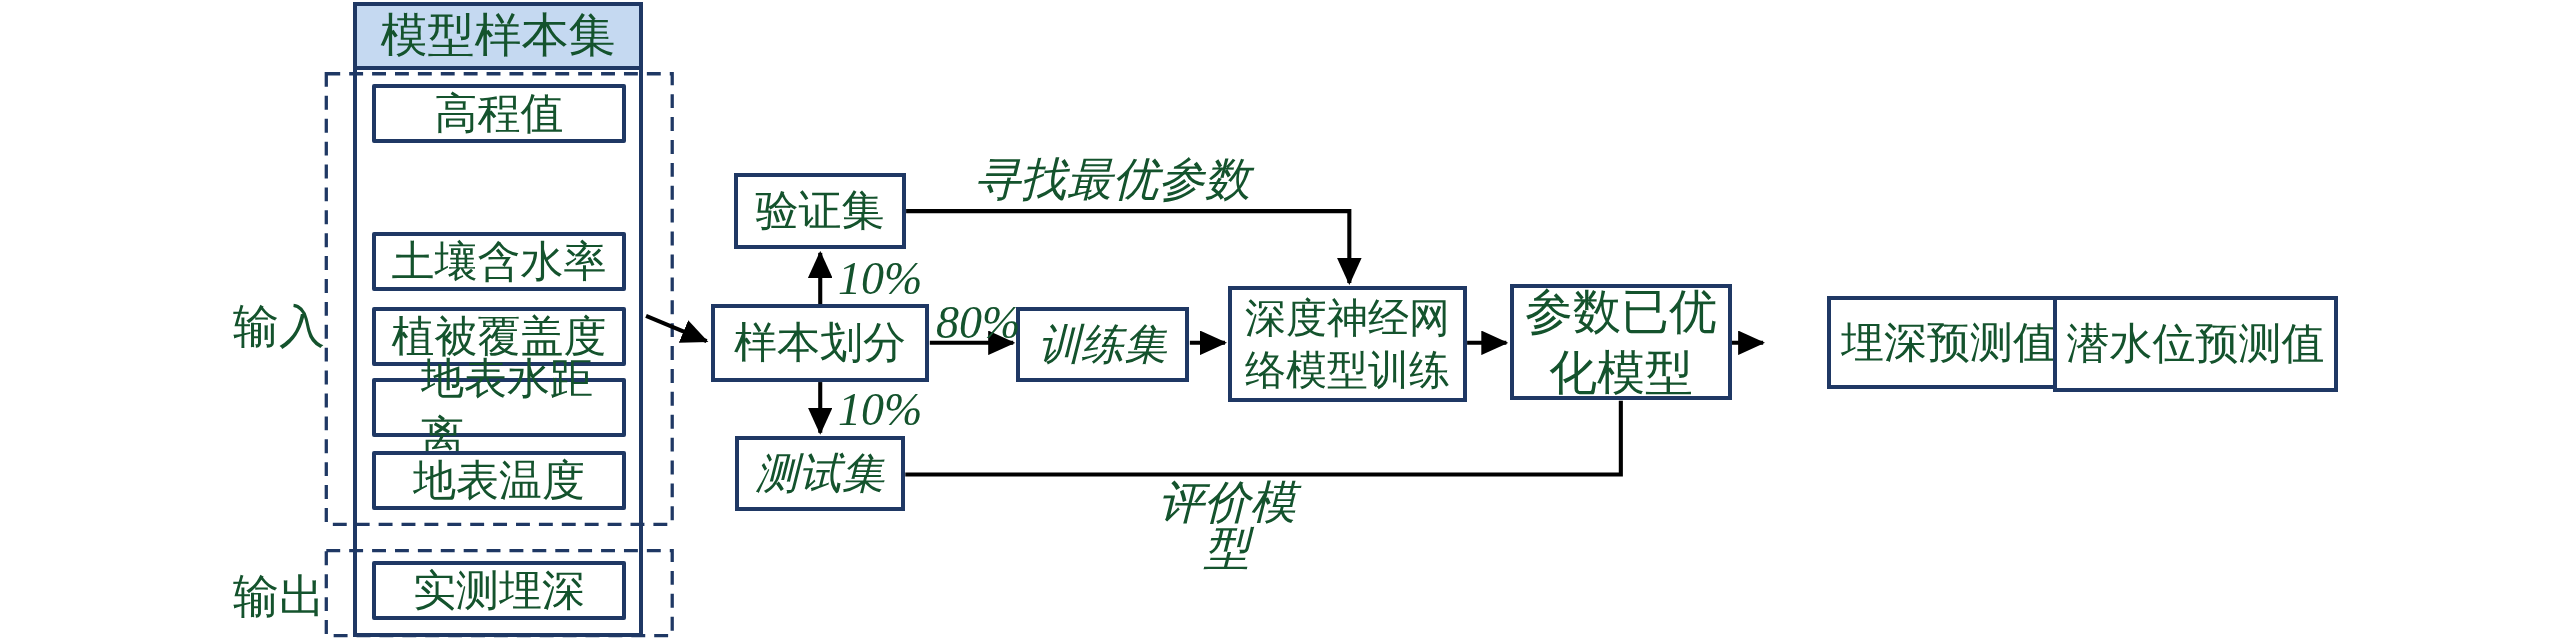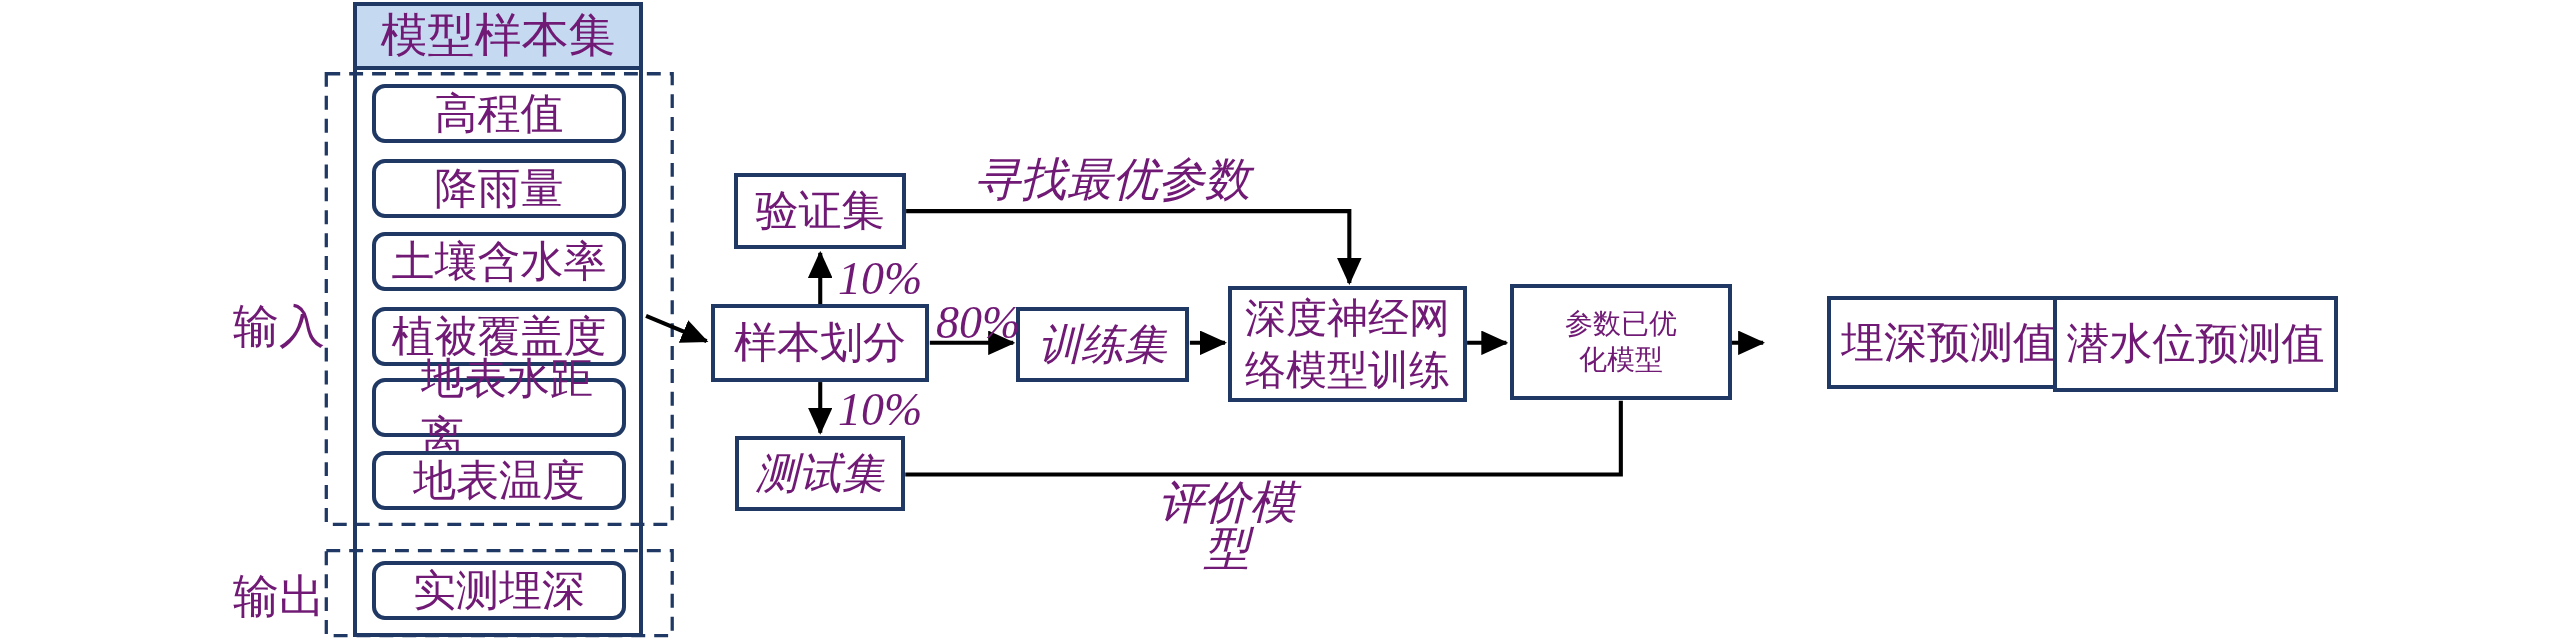--- a/index.html
+++ b/index.html
@@ -6,41 +6,41 @@
     --border-color:#1F3864;
     --header-fill:#C5D9F1;
     --line-color:#000000;
   }
   html,body{margin:0;padding:0;background:#ffffff;}
   #canvas{
     position:relative;
     width:2576px;height:639px;
     background:#ffffff;
     font-family:"Liberation Serif","DejaVu Serif",serif;
-    color:#701a75;
+    color:#14532d;
     overflow:hidden;
   }
   .abs{position:absolute;box-sizing:border-box;}
   
   .container-solid{
     border:4.1px solid var(--border-color);
     background:#ffffff;
     z-index:1;
   }
   .header-box{
     background:var(--header-fill);
     border:4.1px solid var(--border-color);
     display:flex;align-items:center;justify-content:center;
     font-size:47px;
     z-index:3;
   }
   
   .item{
     border:4.9px solid var(--border-color);
-    border-radius:13px;
+    border-radius:2px;
     background:#ffffff;
     display:flex;align-items:center;justify-content:center;
     font-size:43px;
     z-index:3;
     left:372px;width:254px;height:59px;
   }
   
   .box{
     border:4.1px solid var(--border-color);
     background:#ffffff;
@@ -103,23 +103,20 @@
     <path d="M1107,580 L1982,580 L1982,490" stroke="#000" stroke-width="5" fill="none"></path>
   </svg>
 
   <div class="abs header-box" style="left:353px;top:1.6px;width:290px;height:68px;">
     <span>模型样本集</span>
   </div>
 
   <div class="abs item" style="top:84px;">
       <span>高程值</span>
     </div>
-  <div class="abs item" style="top:159px;">
-      <span>降雨量</span>
-    </div>
   <div class="abs item" style="top:232px;">
       <span>土壤含水率</span>
     </div>
   <div class="abs item" style="top:307px;">
       <span>植被覆盖度</span>
     </div>
   <div class="abs item" style="top:378px;padding-left:45px;">
       <span>地表水距离</span>
     </div>
   <div class="abs item" style="top:451px;">
@@ -142,21 +139,21 @@
   <div class="abs box" style="left:735px;top:436px;width:170px;height:75px;font-style:italic;">
     <span>测试集</span>
   </div>
   <div class="abs box" style="left:1016px;top:307px;width:173px;height:75px;font-style:italic;">
     <span>训练集</span>
   </div>
   <div class="abs box" style="left:1228px;top:286px;width:239px;height:116px;font-size:41px;">
     <span>深度神经网
 络模型训练</span>
   </div>
-  <div class="abs box" style="left:1510px;top:284px;width:222px;height:116px;font-size:28px;">
+  <div class="abs box" style="left:1510px;top:284px;width:222px;height:116px;font-size:48px;">
     <span>参数已优
 化模型</span>
   </div>
   <div class="abs box" style="left:1827px;top:296px;width:243px;height:93px;">
     <span>埋深预测值</span>
   </div>
   <div class="abs box" style="left:2053px;top:296px;width:285px;height:96px;">
     <span>潜水位预测值</span>
   </div>
 

